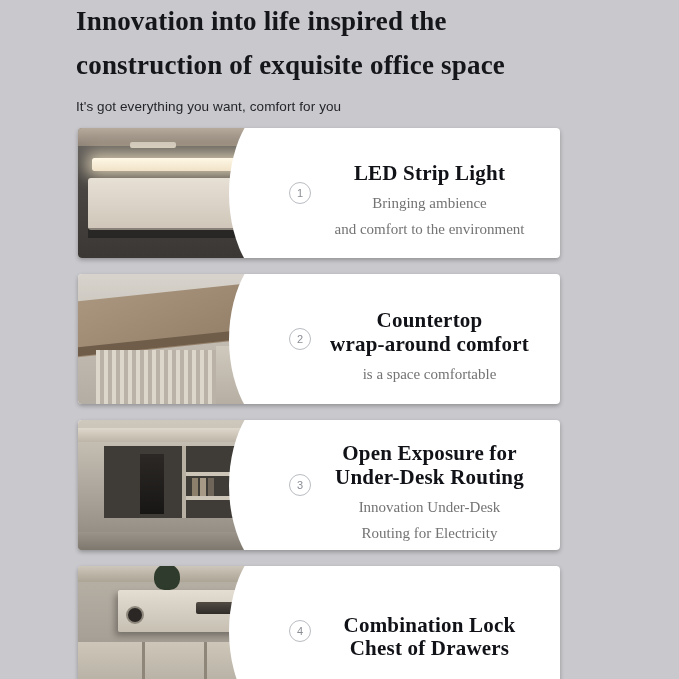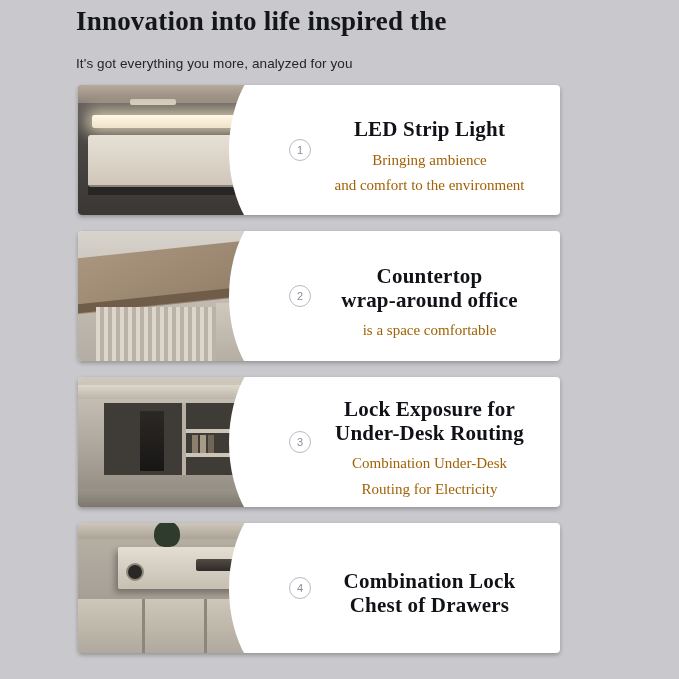--- a/index.html
+++ b/index.html
@@ -90,21 +90,21 @@
     font-size: 21px;
     line-height: 1.12;
     color: #101217;
     margin: 16px 0 6px 0;
     letter-spacing: 0.2px;
   }
   .card-line {
     font-family: "Liberation Serif", serif;
     font-size: 15px;
     line-height: 1.72;
-    color: #a16207;
+    color: #737373;
     margin: 0;
   }
   .badge {
     position: absolute;
     left: 6px;
     top: 50%;
     transform: translateY(-50%);
     width: 20px;
     height: 20px;
     border-radius: 50%;
@@ -234,23 +234,24 @@
     background: #2f3b2c; border-radius: 50% 50% 40% 40%;
   }
 </style>
 </head>
 <body>
 
 <div class="page">
 
   <h1 class="headline">
     <span>Innovation into life inspired the</span>
+    <span class="line2">construction of exquisite office space</span>
   </h1>
 
-  <p class="subhead">It's got everything you more, analyzed for you</p>
+  <p class="subhead">It's got everything you want, comfort for you</p>
 
   <div class="cards">
 
     <div class="card">
       <div class="card-photo ph1">
         <div class="desk-top"></div>
         <div class="notch"></div>
         <div class="strip"></div>
         <div class="panel"></div>
         <div class="shadowline"></div>
@@ -267,21 +268,21 @@
       <div class="card-photo ph2">
         <div class="top-surface"></div>
         <div class="edge"></div>
         <div class="fluted"></div>
         <div class="sidepanel"></div>
       </div>
       <div class="card-body">
         <div class="badge">2</div>
         <p class="card-title">
           <span>Countertop</span><br>
-          <span>wrap-around office</span>
+          <span>wrap-around comfort</span>
         </p>
         <p class="card-line">is a space comfortable</p>
       </div>
     </div>
 
     <div class="card">
       <div class="card-photo ph3">
         <div class="desk"></div>
         <div class="cavity"></div>
         <div class="tower"></div>
@@ -289,24 +290,24 @@
         <div class="shelf1"></div>
         <div class="shelf2"></div>
         <div class="book b1"></div>
         <div class="book b2"></div>
         <div class="book b3"></div>
         <div class="floor"></div>
       </div>
       <div class="card-body">
         <div class="badge">3</div>
         <p class="card-title">
-          <span>Lock Exposure for</span><br>
+          <span>Open Exposure for</span><br>
           <span>Under-Desk Routing</span>
         </p>
-        <p class="card-line">Combination Under-Desk</p>
+        <p class="card-line">Innovation Under-Desk</p>
         <p class="card-line">Routing for Electricity</p>
       </div>
     </div>
 
     <div class="card">
       <div class="card-photo ph4">
         <div class="cabtop"></div>
         <div class="plant"></div>
         <div class="drawer">
           <div class="items"></div>

